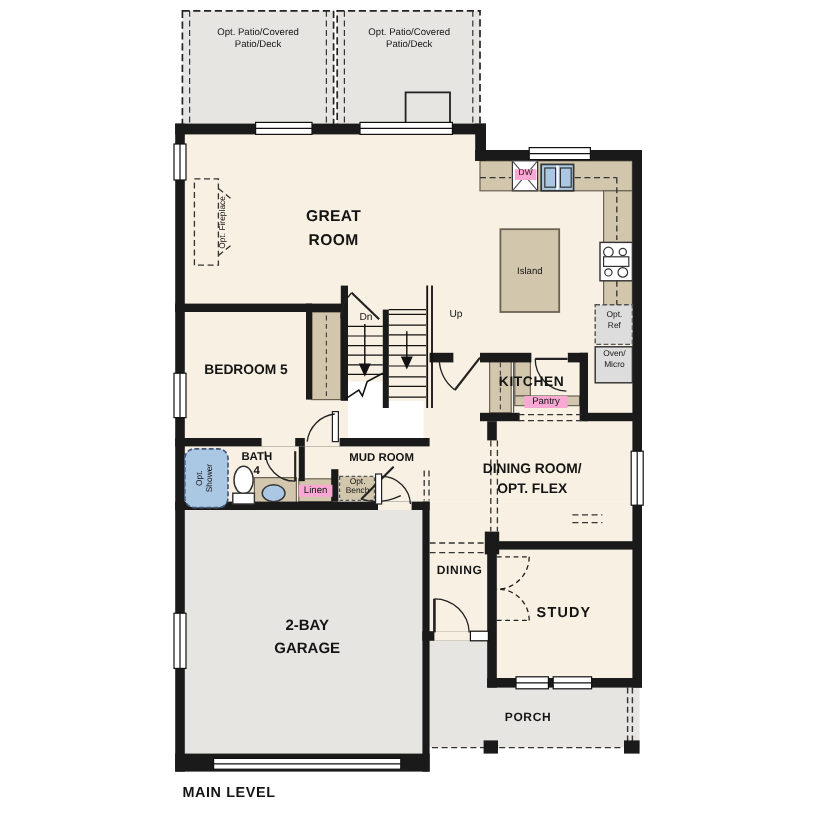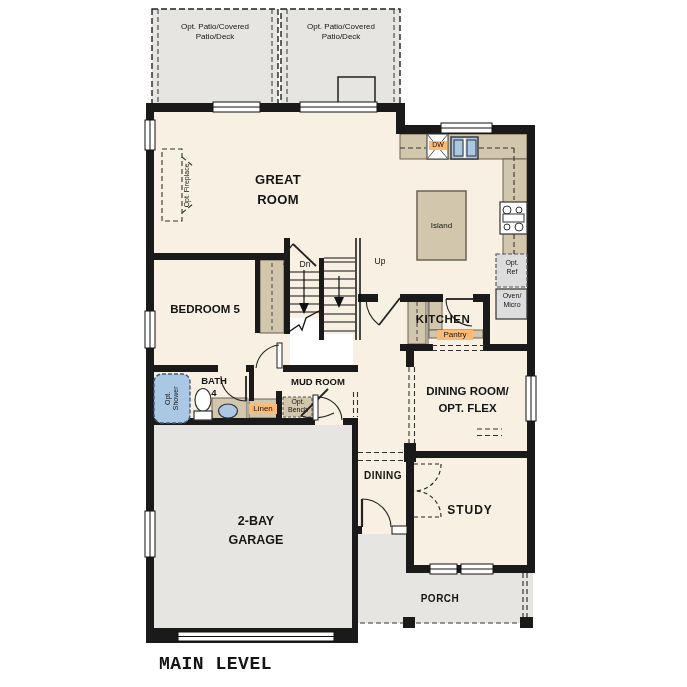--- a/index.html
+++ b/index.html
@@ -2,21 +2,21 @@
 <html><head>
 <meta charset="utf-8">
 <style>
   html,body{margin:0;padding:0;background:#ffffff;}
   #scene{position:relative;width:687px;height:687px;background:#ffffff;overflow:hidden;
          font-family:"Liberation Sans",sans-serif;}
   #plan-svg{position:absolute;left:0;top:0;}
   .lbl{position:absolute;color:#141414;text-align:center;white-space:pre-line;
        line-height:1.25;font-family:"Liberation Sans",sans-serif;z-index:5;}
   .b{font-weight:bold;}
-  .whitebg{background:#fdba74;}
+  .whitebg{background:#f9a8d4;}
   .vlabel{transform:rotate(-90deg);}
 </style>
 </head>
 <body>
 
 <div id="scene">
 
 <svg id="plan-svg" width="687" height="687" viewBox="0 0 687 687">
 
   <g>
@@ -192,28 +192,28 @@
 Patio/Deck</div>
 <div class="lbl" style="left:289px;top:22px;width:104px;font-size:8px;">Opt. Patio/Covered
 Patio/Deck</div>
 <div class="lbl b" style="left:233px;top:170px;width:90px;font-size:13px;line-height:1.5;letter-spacing:.3px;">GREAT
 ROOM</div>
 <div class="lbl b" style="left:399px;top:270px;width:88px;font-size:11.5px;letter-spacing:.5px;margin-top:42px;">KITCHEN</div>
 <div class="lbl b" style="left:158px;top:302px;width:94px;font-size:11.5px;">BEDROOM 5</div>
 <div class="lbl b" style="left:197px;top:375px;width:34px;font-size:9.5px;line-height:1.3;">BATH
 4</div>
 <div class="lbl b" style="left:282px;top:376px;width:72px;font-size:9.5px;">MUD ROOM</div>
-<div class="lbl b" style="left:410px;top:383px;width:115px;font-size:11.5px;line-height:1.5;">DINING ROOM/
+<div class="lbl b" style="left:386px;top:383px;width:115px;font-size:11.5px;line-height:1.5;">DINING ROOM/
 OPT. FLEX</div>
 <div class="lbl b" style="left:359px;top:470px;width:48px;font-size:10px;letter-spacing:.5px;">DINING</div>
 <div class="lbl b" style="left:438px;top:503px;width:64px;font-size:12px;letter-spacing:1px;">STUDY</div>
 <div class="lbl b" style="left:216px;top:512px;width:80px;font-size:12.5px;line-height:1.5;">2-BAY
 GARAGE</div>
 <div class="lbl b" style="left:409px;top:593px;width:62px;font-size:10px;letter-spacing:.5px;">PORCH</div>
-<div class="lbl b" style="left:152px;top:653px;width:120px;font-size:18px;letter-spacing:.5px;text-align:right;font-family:Liberation Mono, monospace;">MAIN LEVEL</div>
+<div class="lbl b" style="left:152px;top:653px;width:120px;font-size:12px;letter-spacing:.5px;text-align:left;">MAIN LEVEL</div>
 
 <div class="lbl" style="left:417px;top:221px;width:49px;font-size:8px;">Island</div>
 <div class="lbl" style="left:295px;top:259px;width:20px;font-size:8.5px;">Dn</div>
 <div class="lbl" style="left:330px;top:256px;width:20px;font-size:8.5px;margin-left:40px;">Up</div>
 <div class="lbl whitebg" style="left:429px;top:141px;width:18px;font-size:7px;">DW</div>
 <div class="lbl" style="left:498px;top:259px;width:28px;font-size:7px;">Opt.
 Ref</div>
 <div class="lbl" style="left:498px;top:292px;width:28px;font-size:7px;">Oven/
 Micro</div>
 <div class="lbl whitebg" style="left:437px;top:330px;width:36px;font-size:8px;">Pantry</div>

